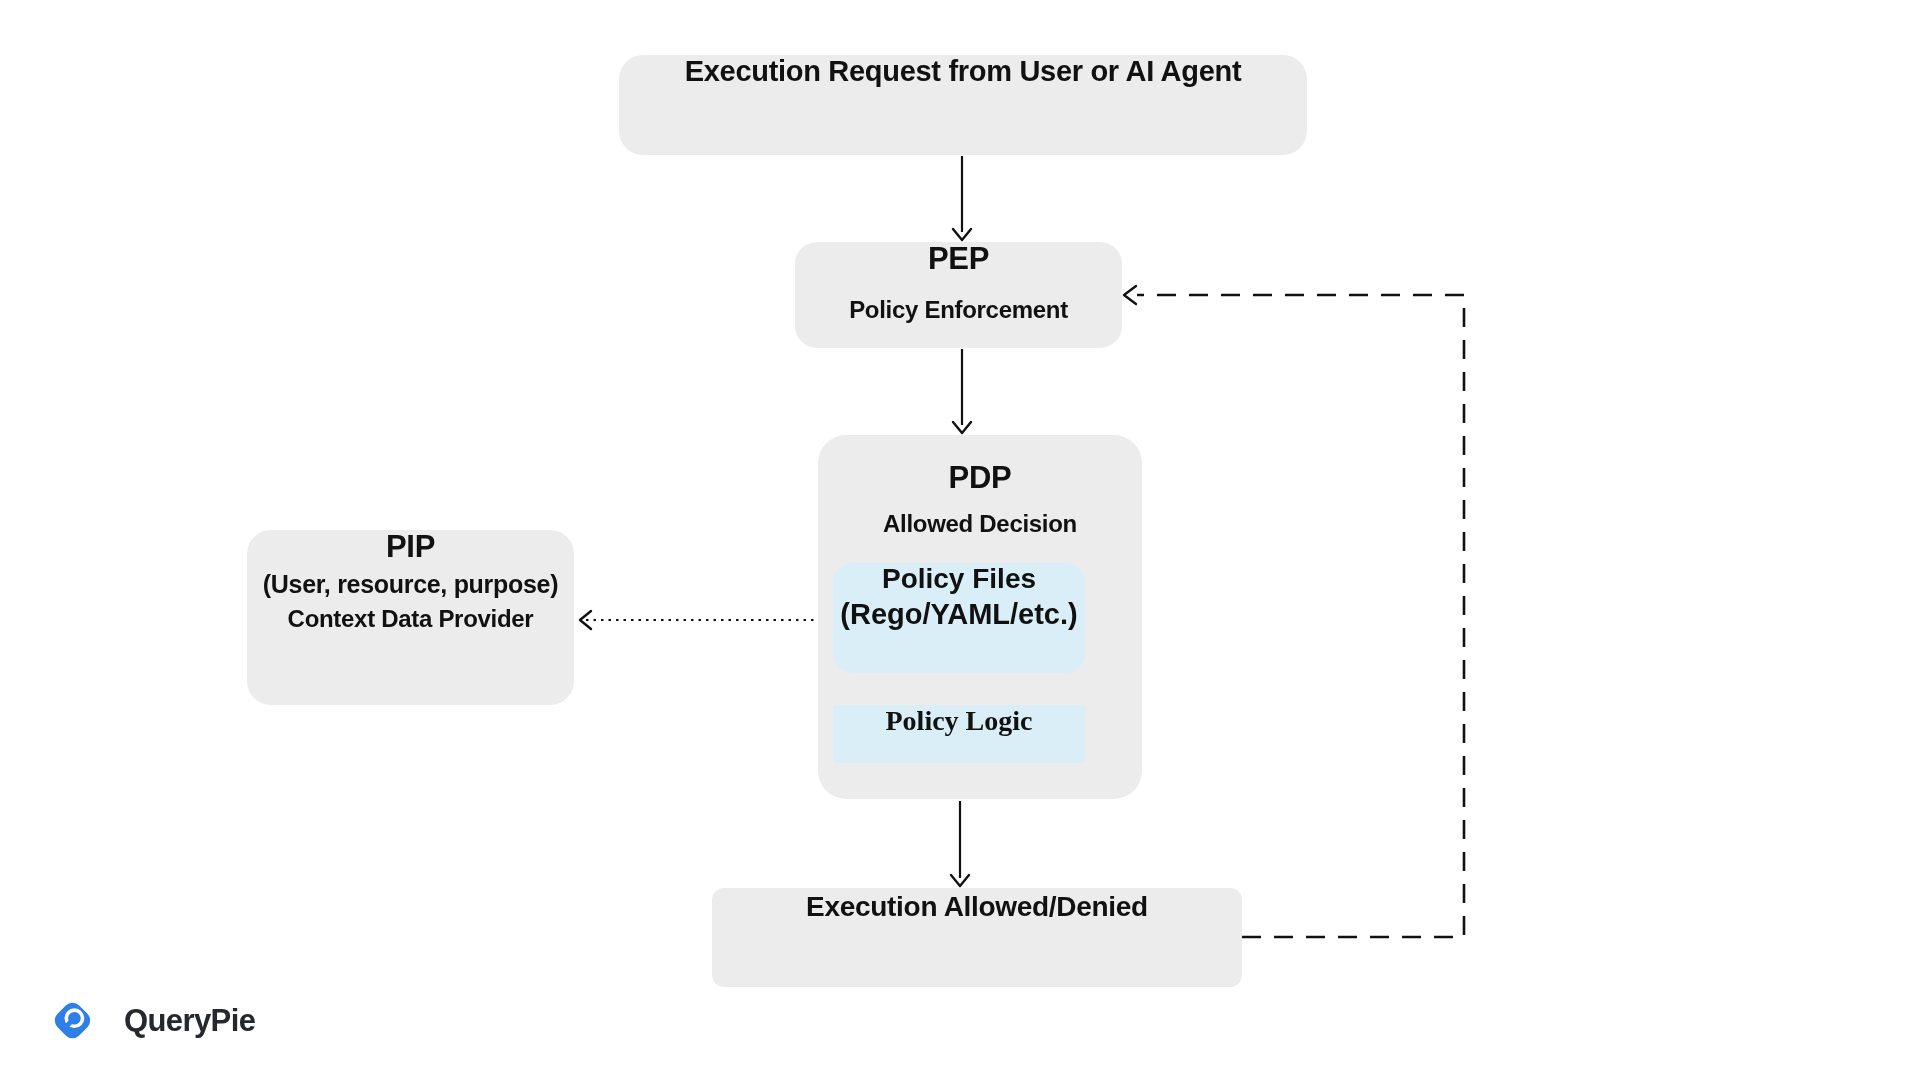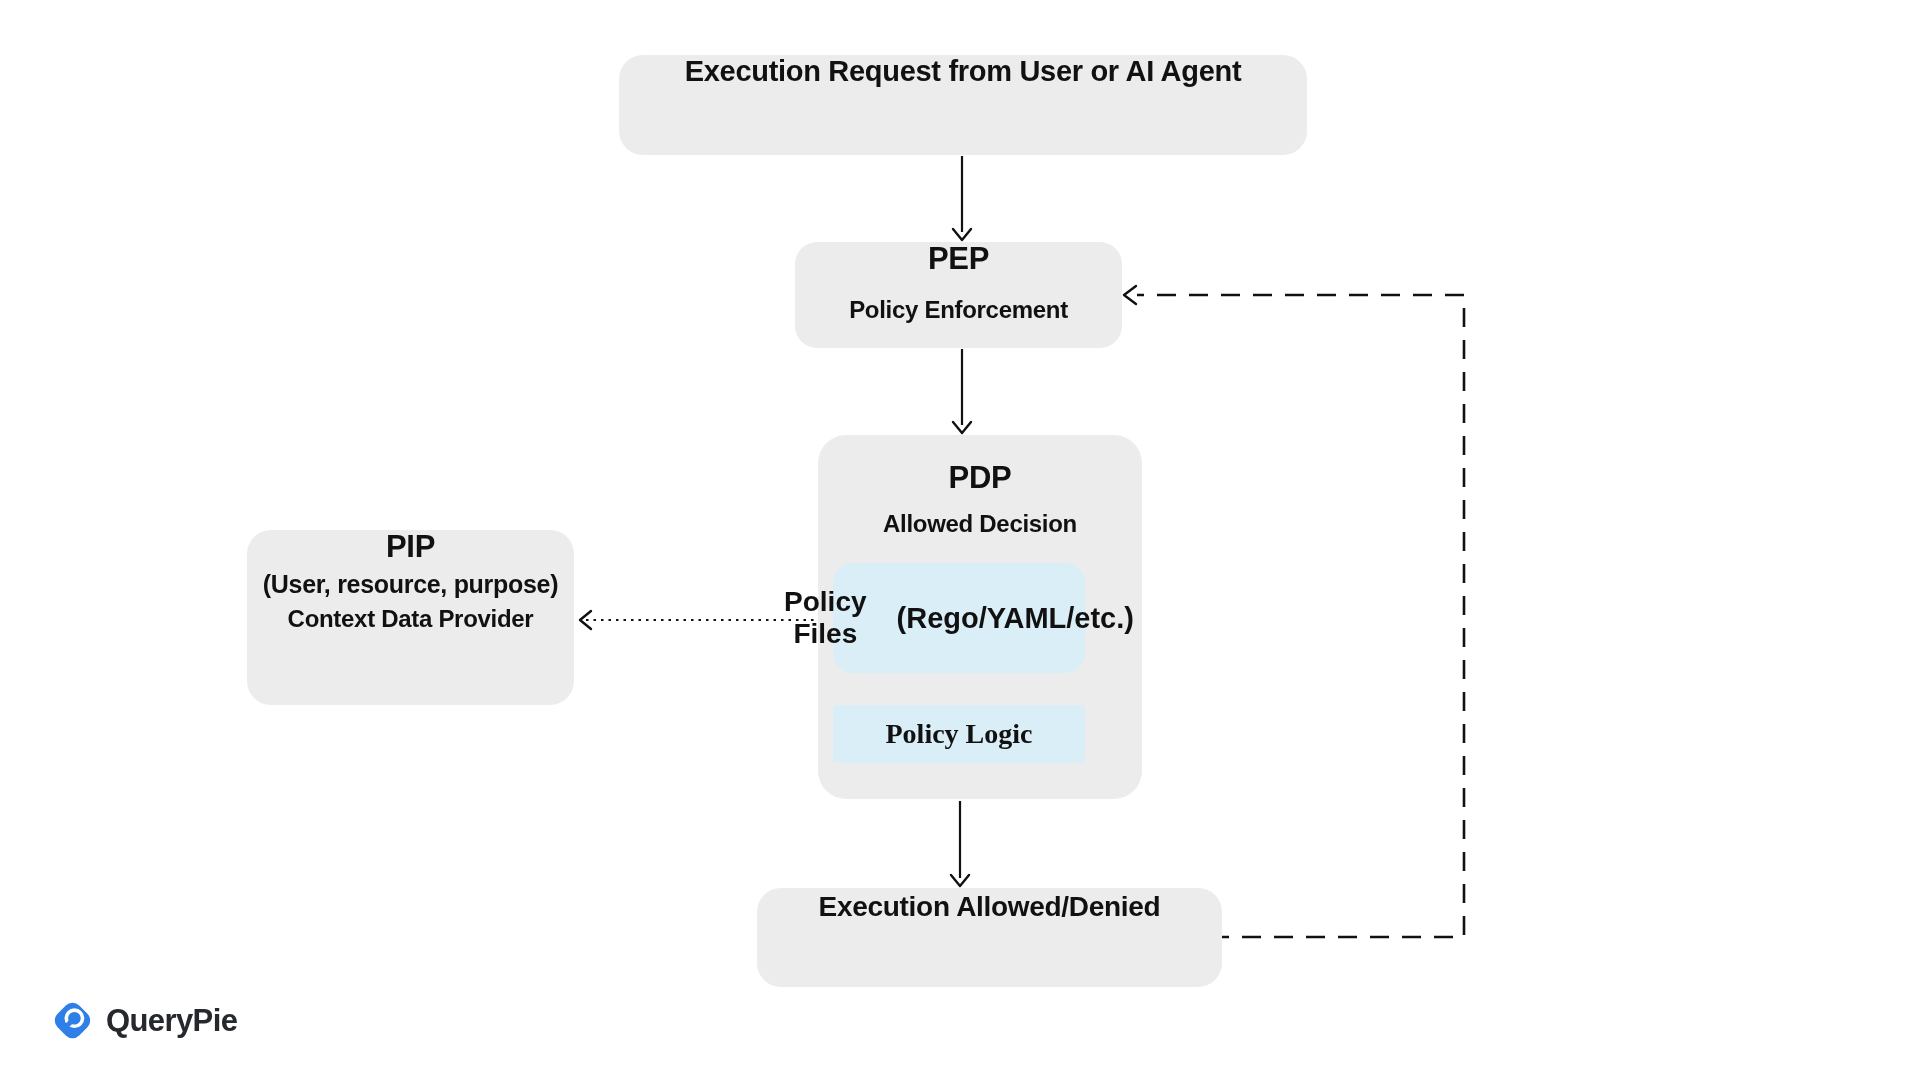--- a/index.html
+++ b/index.html
@@ -53,23 +53,23 @@
     align-items: center;
     text-align: center;
     font-weight: 700;
     letter-spacing: -0.3px;
   }
   .inner-node {
     position: absolute;
     background: var(--inner-box-fill);
     color: var(--text-color);
     display: flex;
-    flex-direction: row;
+    flex-direction: column;
     align-items: center;
-    justify-content: center;
+    justify-content: flex-start;
     text-align: center;
     font-weight: 700;
     gap: 30px;
   }
 
   #request-box { left: 619px; top: 55px;  width: 688px; height: 100px; border-radius: 24px; }
   #request-box .big-label { font-size: 29px; }
 
   #pep-box { left: 795px; top: 242px; width: 327px; height: 106px; border-radius: 22px; row-gap: 20px; }
   #pdp-box { left: 798px; top: 435px; width: 324px; height: 364px; border-radius: 28px; justify-content: flex-start; margin-left: 20px; }
@@ -82,36 +82,37 @@
 
   #policy-files-box { left: 833px; top: 563px; width: 252px; height: 110px; border-radius: 20px; row-gap: 6px; }
   #policy-logic-box { left: 833px; top: 705px; width: 252px; height: 58px; border-radius: 3px; font-family: Liberation Serif, serif; }
   .inner-title { font-size: 28px; line-height: 32px; }
   .inner-subtitle { font-size: 29px; line-height: 27px; }
 
   #pip-box { left: 247px; top: 530px; width: 327px; height: 175px; border-radius: 24px; row-gap: 6px; }
   #pip-box .node-subtitle { font-size: 25px; line-height: 29px; }
   #pip-box .node-subline { font-size: 24px; line-height: 28px; font-weight: 700; }
 
-  #result-box { left: 712px; top: 888px; width: 465px; height: 99px; border-radius: 24px; margin-left: 45px; }
+  #result-box { left: 712px; top: 888px; width: 530px; height: 99px; border-radius: 12px; }
   #result-box .result-line { font-size: 28px; line-height: 38px; }
 
   #footer-logo {
     position: absolute;
     left: 50px;
     top: 998px;
     display: flex;
     align-items: center;
     column-gap: 11px;
   }
   #brand-text {
     font-size: 31px;
     font-weight: 700;
     color: var(--brand-text-color);
     letter-spacing: -0.6px;
+    margin-left: 18px;
   }
 </style>
 </head>
 <body>
 
 <div id="stage">
 
   <svg id="connectors" viewBox="0 0 1920 1080" aria-hidden="true">
 
     <path class="connector-line" d="M962,156 V232"></path>

